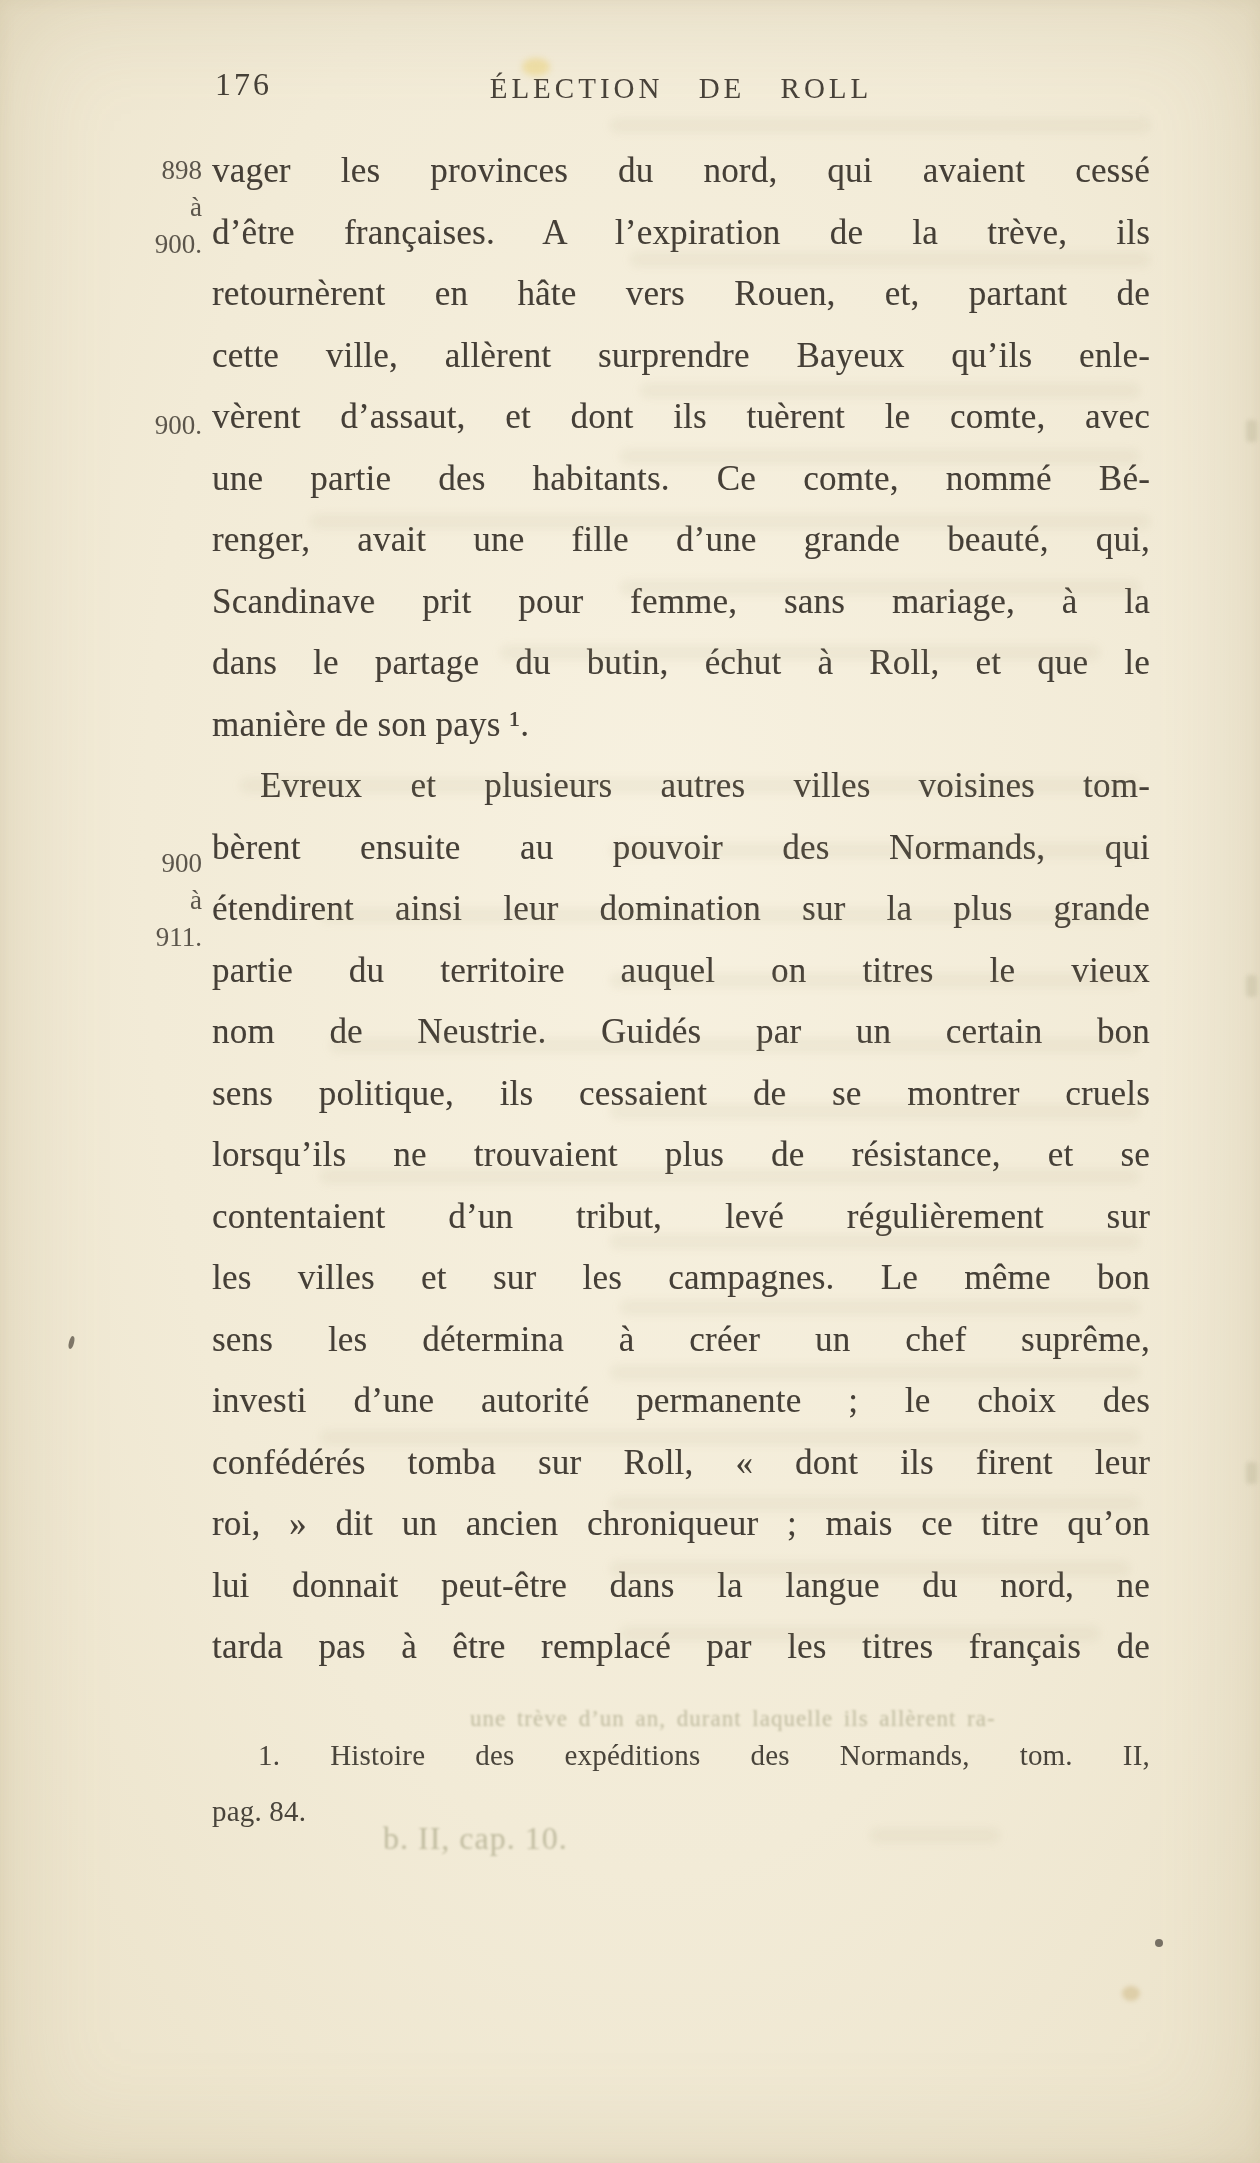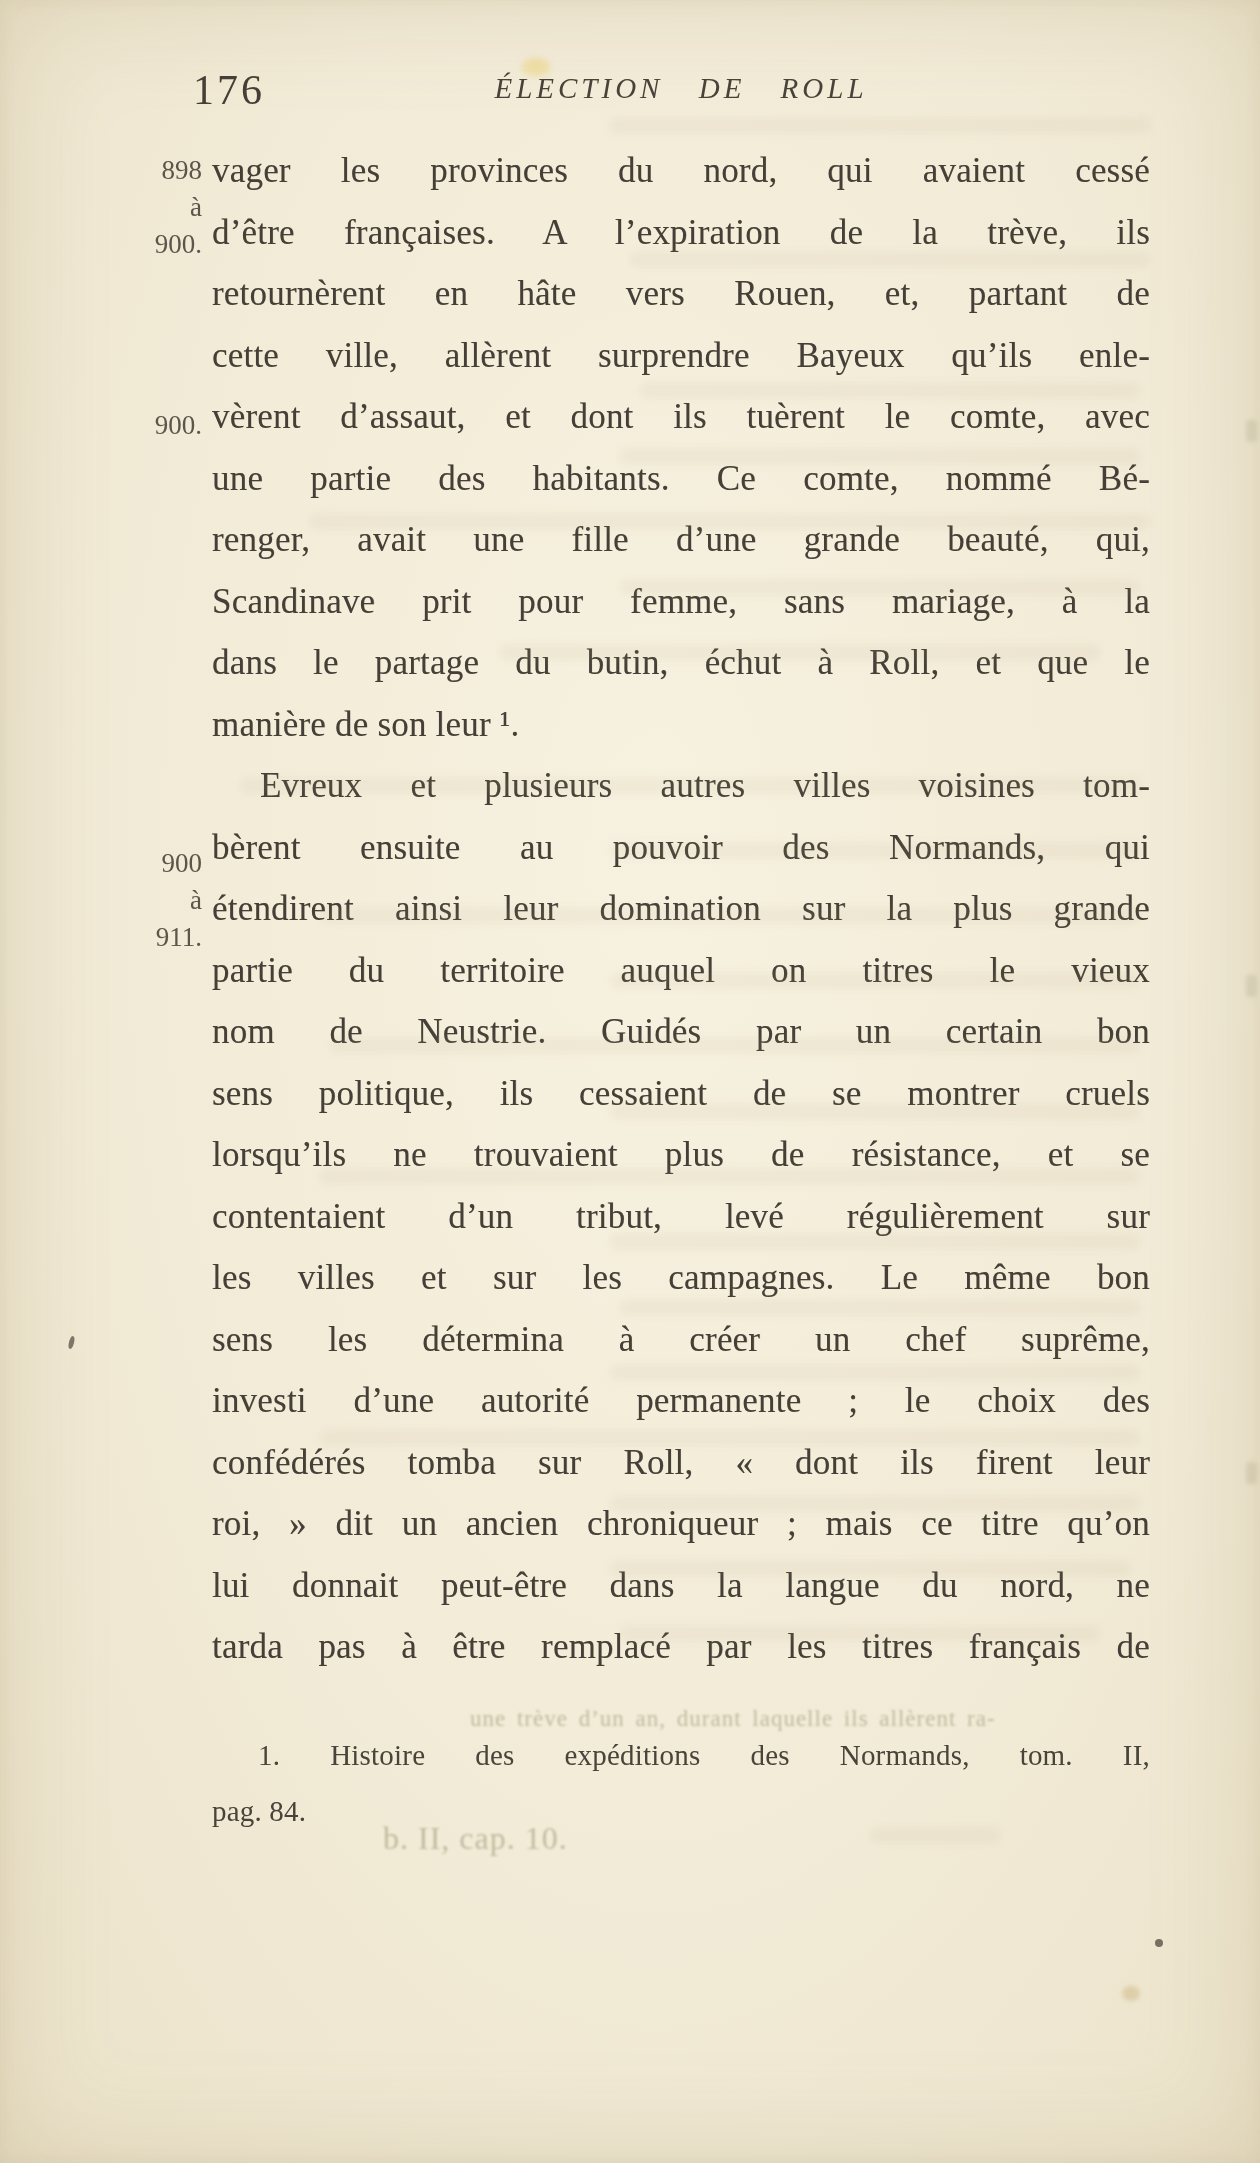--- a/index.html
+++ b/index.html
@@ -23,37 +23,36 @@
   }
   .page::after {
     content: "";
     position: absolute;
     left: 0; top: 0; right: 0; bottom: 0;
     box-shadow: inset 0 0 110px rgba(156,136,92,0.22), inset 0 0 16px rgba(156,136,92,0.10);
     pointer-events: none;
   }
   .page-number {
     position: absolute;
-    left: 193px;
+    left: 215px;
     top: 66px;
-    font-size: 42px;
+    font-size: 32px;
     letter-spacing: 3px;
     color: #453f37;
   }
   .running-title {
     position: absolute;
     left: 212px;
     top: 72px;
     width: 938px;
     text-align: center;
     font-size: 29px;
     letter-spacing: 4px;
     word-spacing: 24px;
     color: #48423a;
-    font-style: italic;
   }
   .margin-note {
     position: absolute;
     left: 92px;
     width: 110px;
     text-align: right;
     font-size: 27px;
     line-height: 37px;
     color: #5b554b;
   }
@@ -174,21 +173,21 @@
   <div class="body-text">
     <div class="ln">vager les provinces du nord, qui avaient cessé</div>
     <div class="ln">d’être françaises. A l’expiration de la trève, ils</div>
     <div class="ln">retournèrent en hâte vers Rouen, et, partant de</div>
     <div class="ln">cette ville, allèrent surprendre Bayeux qu’ils enle-</div>
     <div class="ln">vèrent d’assaut, et dont ils tuèrent le comte, avec</div>
     <div class="ln">une partie des habitants. Ce comte, nommé Bé-</div>
     <div class="ln">renger, avait une fille d’une grande beauté, qui,</div>
     <div class="ln">Scandinave prit pour femme, sans mariage, à la</div>
     <div class="ln">dans le partage du butin, échut à Roll, et que le</div>
-    <div class="ln noj">manière de son leur ¹.</div>
+    <div class="ln noj">manière de son pays ¹.</div>
     <div class="ln ind">Evreux et plusieurs autres villes voisines tom-</div>
     <div class="ln">bèrent ensuite au pouvoir des Normands, qui</div>
     <div class="ln">étendirent ainsi leur domination sur la plus grande</div>
     <div class="ln">partie du territoire auquel on titres le vieux</div>
     <div class="ln">nom de Neustrie. Guidés par un certain bon</div>
     <div class="ln">sens politique, ils cessaient de se montrer cruels</div>
     <div class="ln">lorsqu’ils ne trouvaient plus de résistance, et se</div>
     <div class="ln">contentaient d’un tribut, levé régulièrement sur</div>
     <div class="ln">les villes et sur les campagnes. Le même bon</div>
     <div class="ln">sens les détermina à créer un chef suprême,</div>

